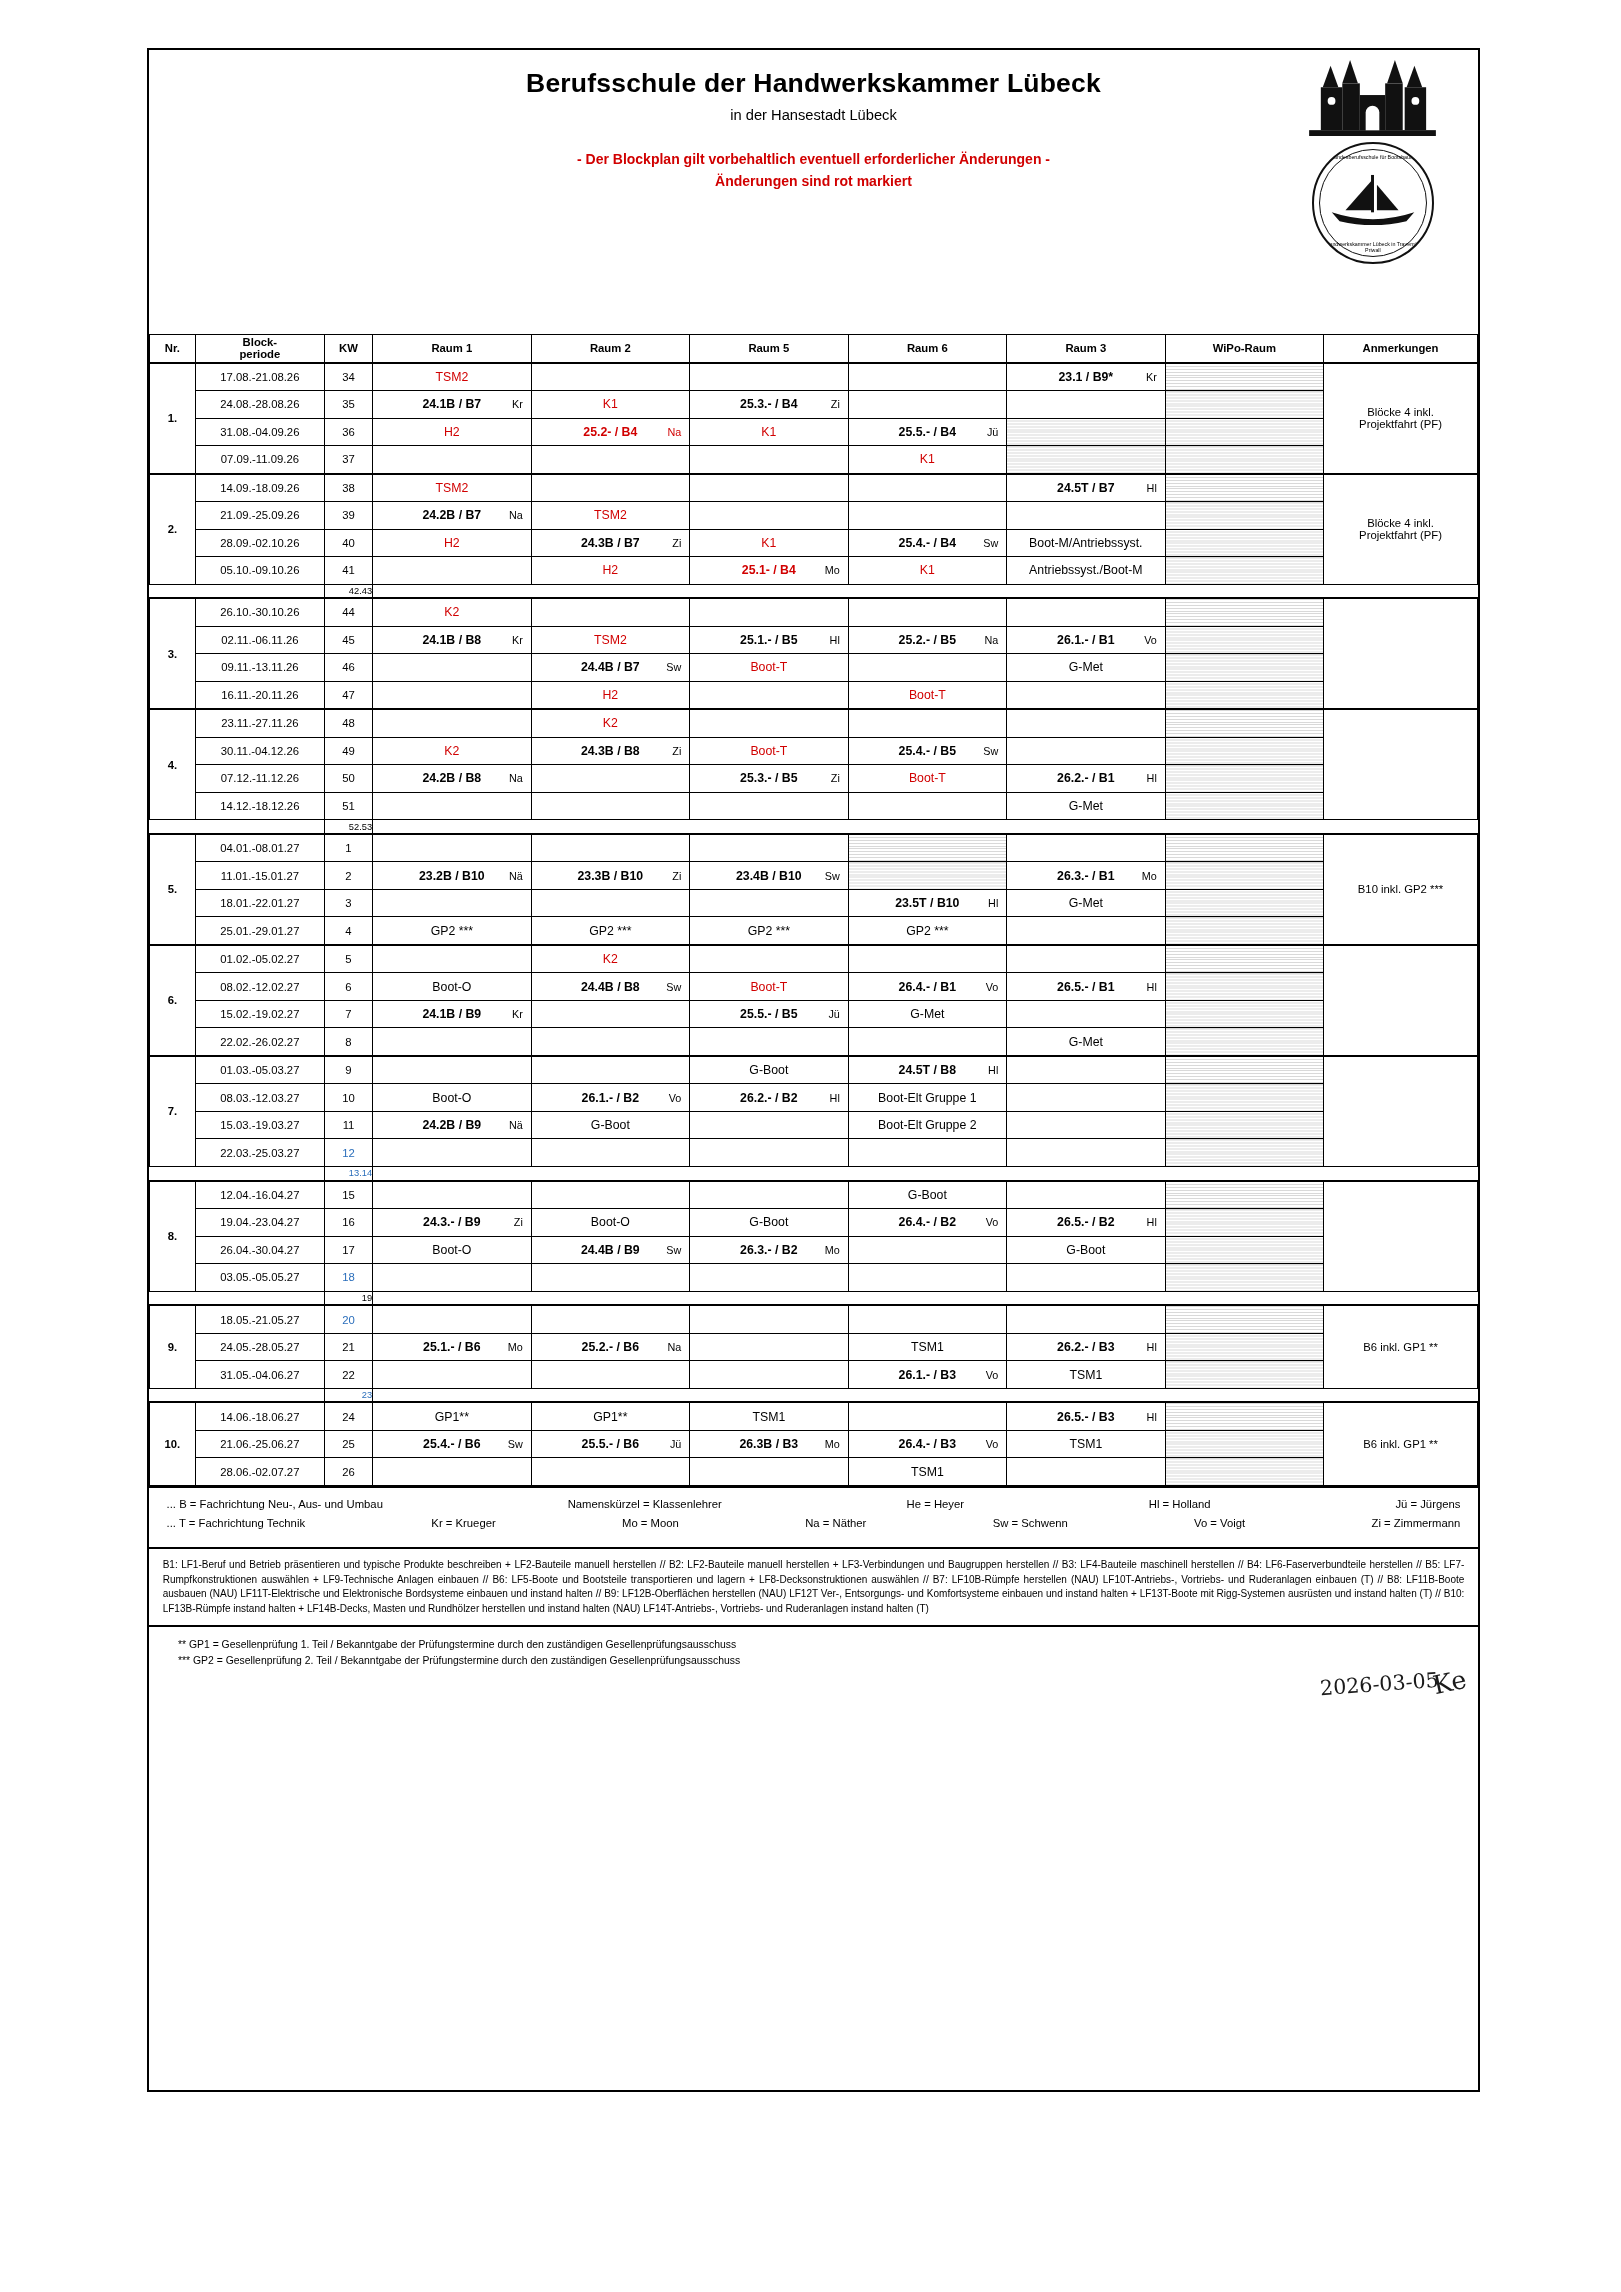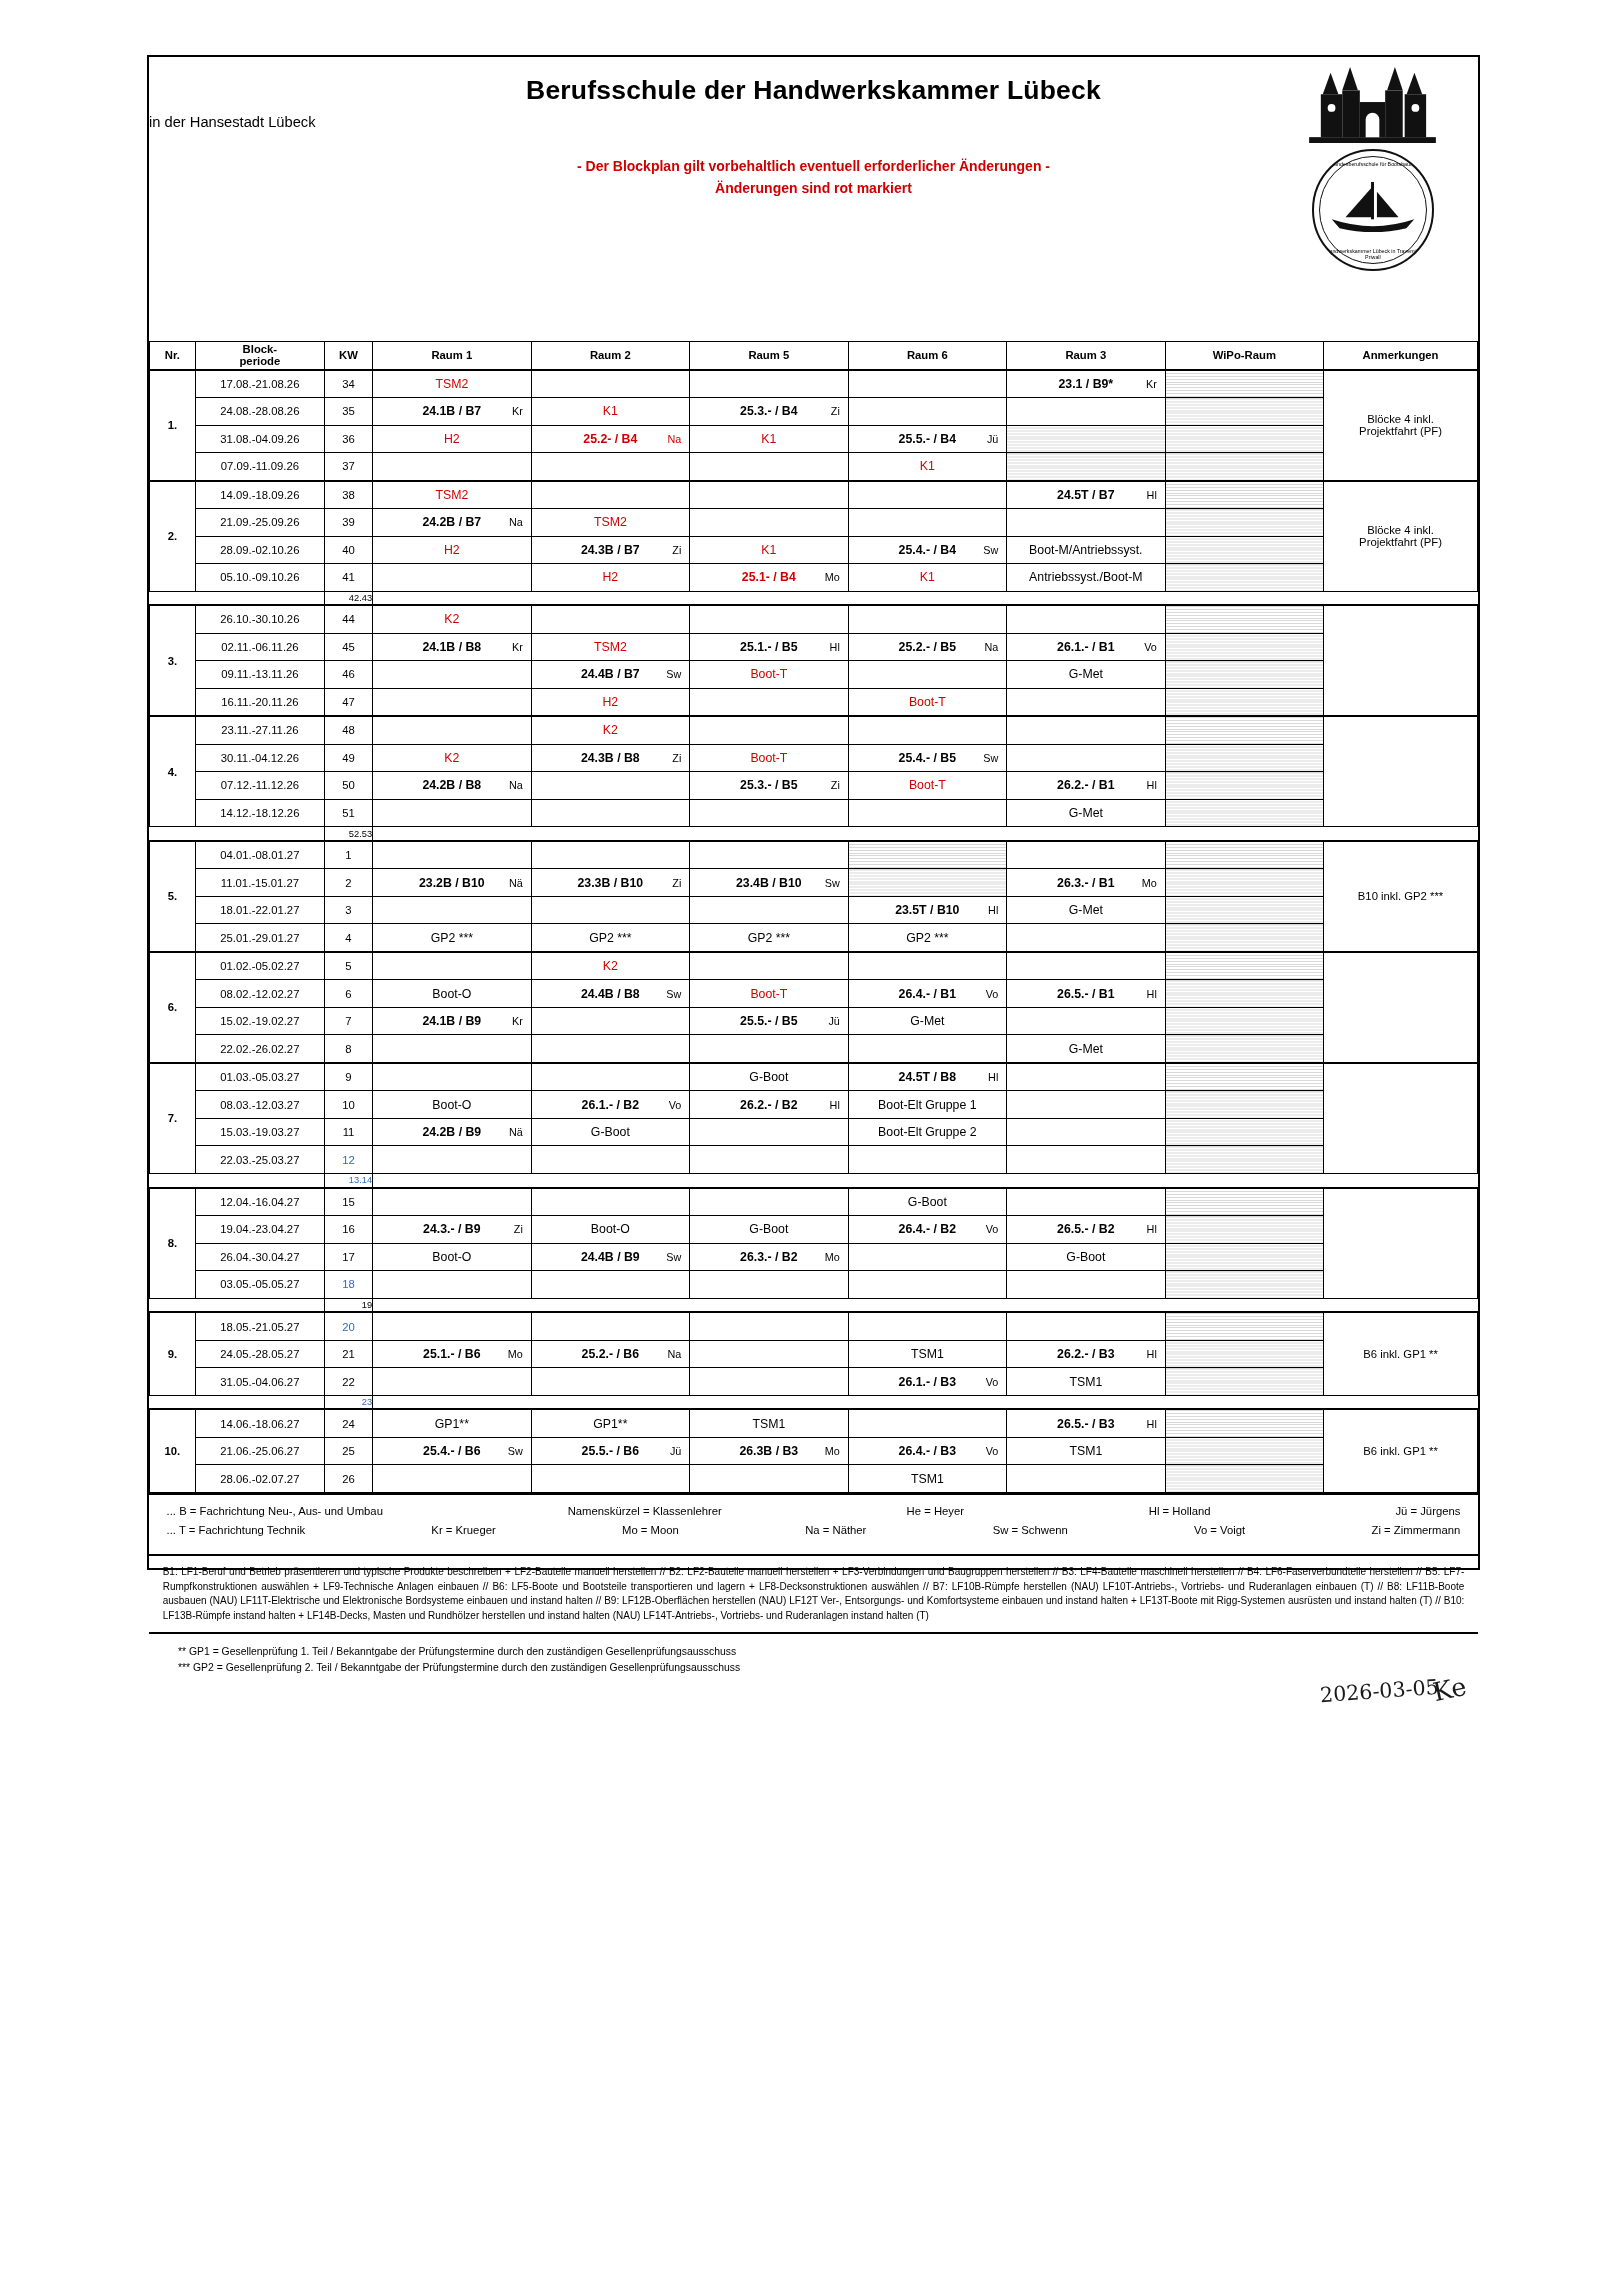--- a/index.html
+++ b/index.html
@@ -1,21 +1,21 @@
 <!DOCTYPE html>
 <html><head>
 <meta charset="utf-8">
 <style>
   html,body{margin:0;padding:0;background:#fff;}
   body{width:1621px;height:2293px;font-family:"Liberation Sans",sans-serif;color:#000;}
   .page{position:relative;width:1621px;height:2293px;box-sizing:border-box;padding:0;}
-  .sheet{position:absolute;left:147px;top:55px;width:1333px;height:1515px;border:2px solid #000;box-sizing:border-box;}
+  .sheet{position:absolute;left:147px;top:48px;width:1333px;height:2044px;border:2px solid #000;box-sizing:border-box;}
   .header{position:relative;padding:17.6px 0 0 0;height:284px;box-sizing:border-box;}
   .title{text-align:center;font-size:26.5px;font-weight:bold;letter-spacing:0.2px;}
-  .subtitle{text-align:left;font-size:14.7px;margin-top:8.8px;}
+  .subtitle{text-align:center;font-size:14.7px;margin-top:8.8px;}
   .notice{text-align:center;color:#d10000;font-weight:bold;font-size:14px;margin-top:25.5px;line-height:1.55;}
   .meta{position:absolute;left:44px;top:172px;font-size:12.7px;}
   .meta .row{display:flex;align-items:baseline;margin-bottom:16.7px;}
   .meta .lbl{width:103px;font-size:12.3px;}
   .meta .val{font-weight:bold;font-size:15.7px;}
   .logos{position:absolute;right:21.6px;top:7.8px;width:167px;text-align:center;}
   .logo-town{font-size:0;line-height:0;}
   .seal{margin-top:5.9px;width:118px;height:118px;border:2px solid #111;border-radius:50%;display:inline-block;position:relative;overflow:hidden;}
   .seal .rim{position:absolute;left:4.9px;top:4.9px;right:4.9px;bottom:4.9px;border:1px solid #111;border-radius:50%;}
   .seal .txt-top,.seal .txt-bot{position:absolute;left:0;right:0;text-align:center;font-size:5.3px;line-height:1.15;}

